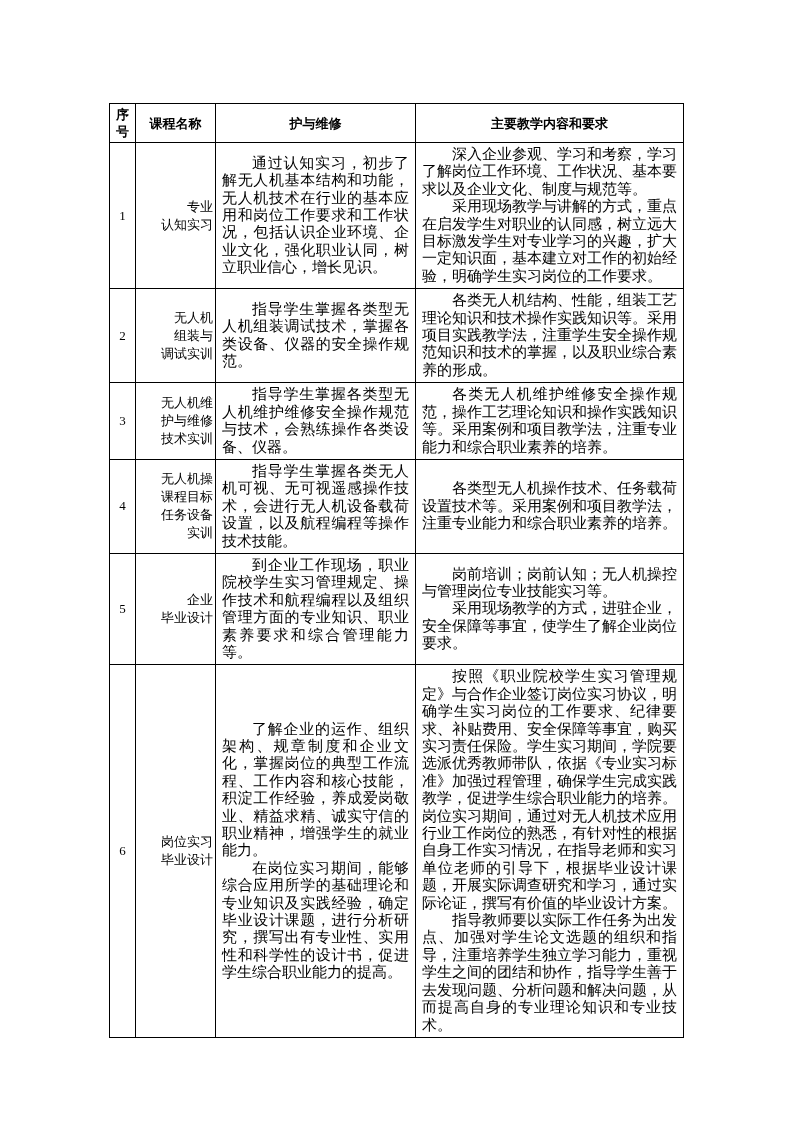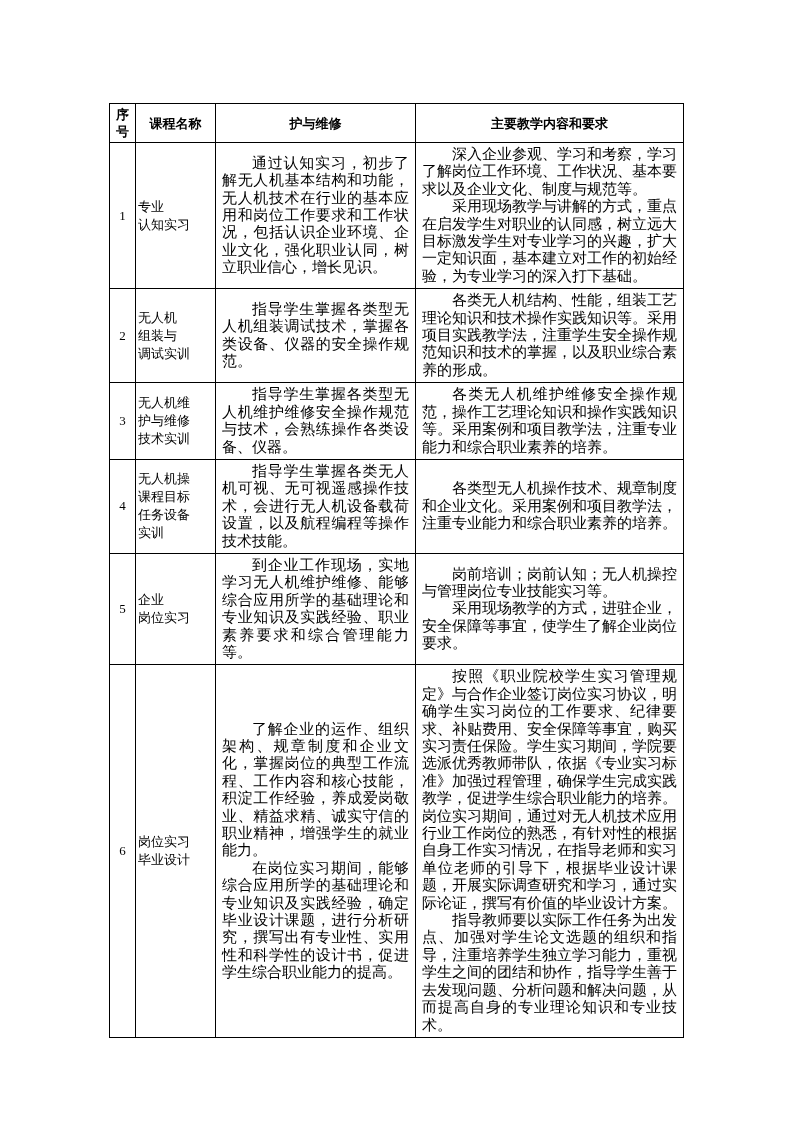--- a/index.html
+++ b/index.html
@@ -48,21 +48,21 @@
   .col-no      { width: 26px; }
   .col-name    { width: 80px; }
   .col-obj     { width: 200px; }
   .col-content { width: 268px; }
   td.cell-no {
     text-align: center;
     font-size: 13px;
     padding: 2px 1px;
   }
   td.cell-name {
-    text-align: left;
+    text-align: right;
     font-size: 13px;
     line-height: 18px;
     white-space: pre-line;
     padding: 2px 2px;
   }
   td.cell-obj, td.cell-content {
     font-size: 15px;
     padding: 3px 6px;
   }
   p.para {
@@ -95,21 +95,21 @@
     <tbody id="table-body">
         <tr>
           <td class="cell-no">1</td>
           <td class="cell-name">专业
 认知实习</td>
           <td class="cell-obj">
             <p class="para">通过认知实习，初步了解无人机基本结构和功能，无人机技术在行业的基本应用和岗位工作要求和工作状况，包括认识企业环境、企业文化，强化职业认同，树立职业信心，增长见识。</p>
           </td>
           <td class="cell-content">
             <p class="para">深入企业参观、学习和考察，学习了解岗位工作环境、工作状况、基本要求以及企业文化、制度与规范等。</p>
-            <p class="para">采用现场教学与讲解的方式，重点在启发学生对职业的认同感，树立远大目标激发学生对专业学习的兴趣，扩大一定知识面，基本建立对工作的初始经验，为专业学习的深入打下基础。</p>
+            <p class="para">采用现场教学与讲解的方式，重点在启发学生对职业的认同感，树立远大目标激发学生对专业学习的兴趣，扩大一定知识面，基本建立对工作的初始经验，明确学生实习岗位的工作要求。</p>
           </td>
         </tr>
         <tr>
           <td class="cell-no">2</td>
           <td class="cell-name">无人机
 组装与
 调试实训</td>
           <td class="cell-obj">
             <p class="para">指导学生掌握各类型无人机组装调试技术，掌握各类设备、仪器的安全操作规范。</p>
           </td>
@@ -132,29 +132,29 @@
         <tr>
           <td class="cell-no">4</td>
           <td class="cell-name">无人机操
 课程目标
 任务设备
 实训</td>
           <td class="cell-obj">
             <p class="para">指导学生掌握各类无人机可视、无可视遥感操作技术，会进行无人机设备载荷设置，以及航程编程等操作技术技能。</p>
           </td>
           <td class="cell-content">
-            <p class="para">各类型无人机操作技术、规章制度和企业文化。采用案例和项目教学法，注重专业能力和综合职业素养的培养。</p>
+            <p class="para">各类型无人机操作技术、任务载荷设置技术等。采用案例和项目教学法，注重专业能力和综合职业素养的培养。</p>
           </td>
         </tr>
         <tr>
           <td class="cell-no">5</td>
           <td class="cell-name">企业
-岗位实习</td>
+毕业设计</td>
           <td class="cell-obj">
-            <p class="para">到企业工作现场，实地学习无人机维护维修、能够综合应用所学的基础理论和专业知识及实践经验、职业素养要求和综合管理能力等。</p>
+            <p class="para">到企业工作现场，职业院校学生实习管理规定、操作技术和航程编程以及组织管理方面的专业知识、职业素养要求和综合管理能力等。</p>
           </td>
           <td class="cell-content">
             <p class="para">岗前培训；岗前认知；无人机操控与管理岗位专业技能实习等。</p>
             <p class="para">采用现场教学的方式，进驻企业，安全保障等事宜，使学生了解企业岗位要求。</p>
           </td>
         </tr>
         <tr>
           <td class="cell-no">6</td>
           <td class="cell-name">岗位实习
 毕业设计</td>

